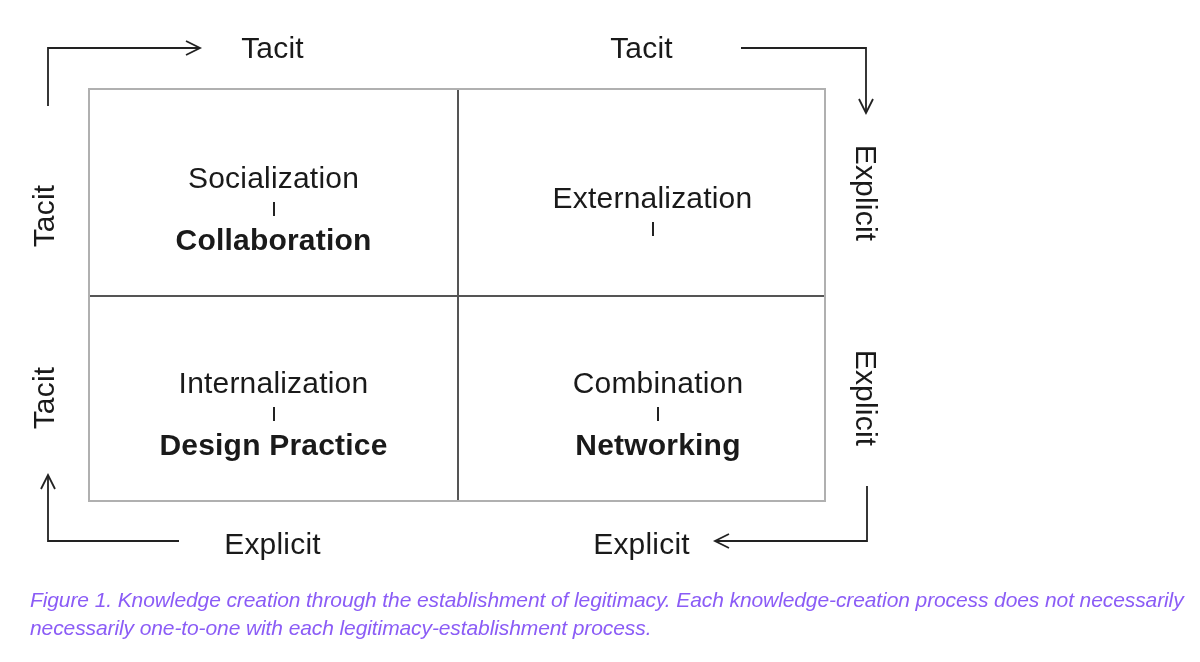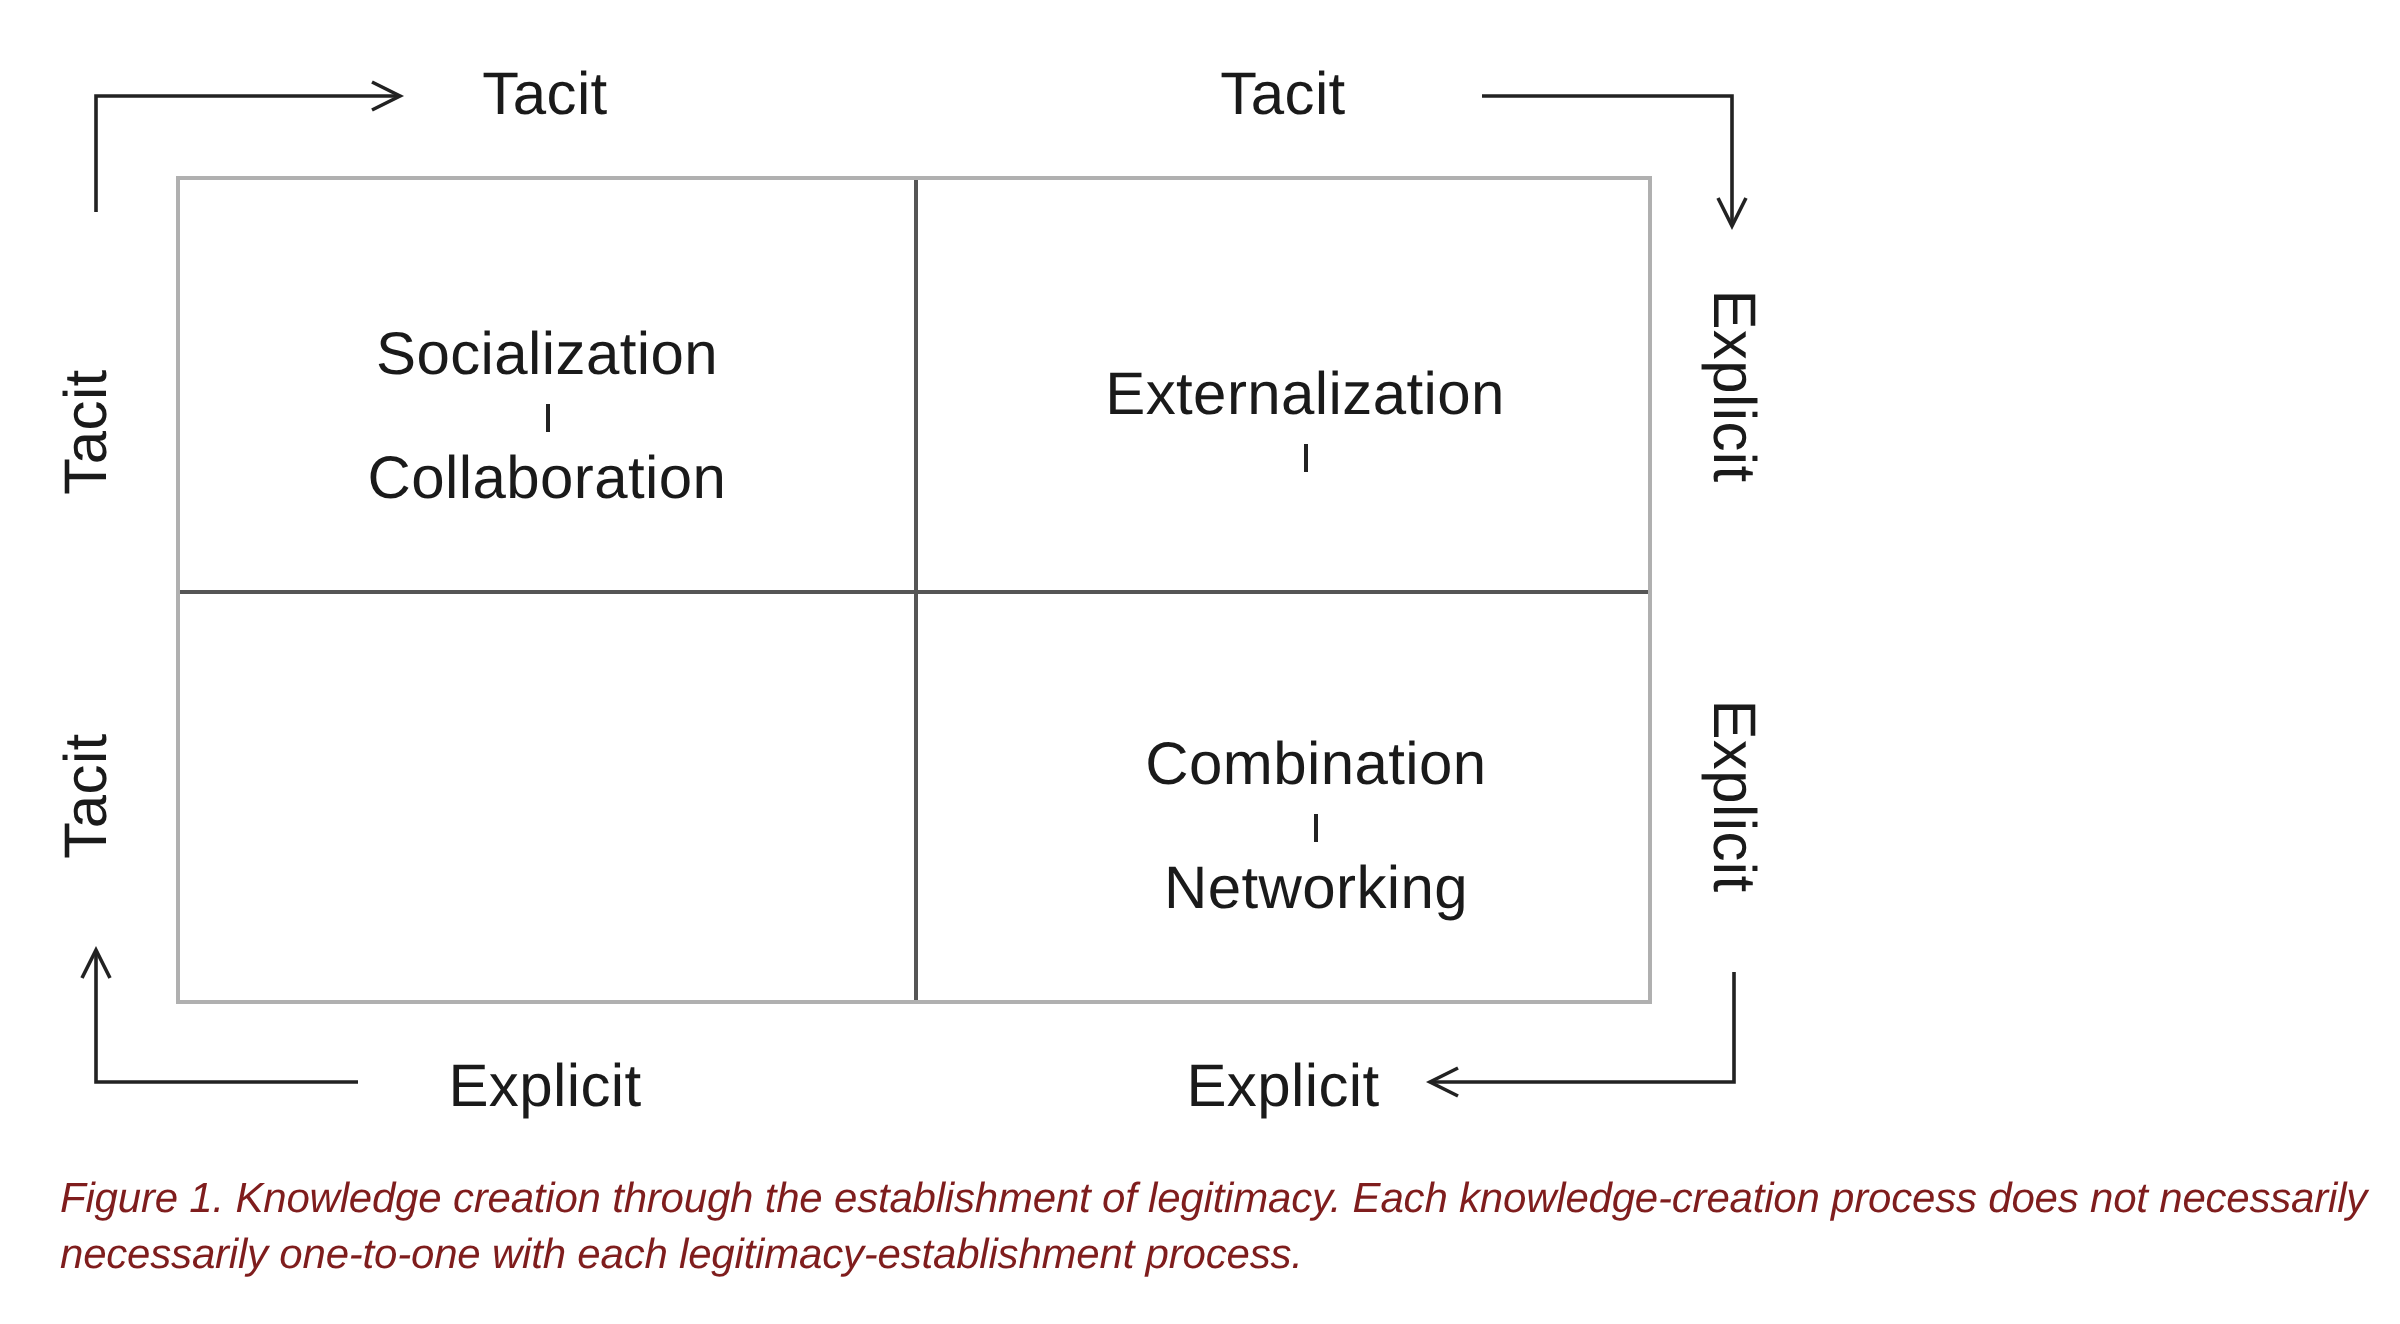--- a/index.html
+++ b/index.html
@@ -70,21 +70,21 @@
     white-space: nowrap;
     margin-top: 32px;
   }
   .sep-bar {
     width: 2px;
     height: 14px;
     background: #222222;
   }
   .mechanism-label {
     font-size: 30px;
-    font-weight: 400;
+    font-weight: 700;
     letter-spacing: 0.2px;
     white-space: nowrap;
   }
   .edge-label {
     position: absolute;
     font-size: 30px;
     font-weight: 400;
     letter-spacing: 0.2px;
     white-space: nowrap;
   }
@@ -99,21 +99,21 @@
   .rot-left { transform: translate(-50%, -50%) rotate(-90deg); }
   .rot-right { transform: translate(-50%, -50%) rotate(90deg); }
   .caption {
     position: absolute;
     left: 30px;
     top: 586px;
     width: 1160px;
     font-size: 21px;
     font-style: italic;
     font-weight: 500;
-    color: #7f1d1d;
+    color: #8b5cf6;
     line-height: 28px;
     letter-spacing: -0.1px;
   }
 </style>
 </head>
 <body>
 
 <div class="canvas">
 
   <svg class="arrow-layer" viewBox="0 0 1200 662" xmlns="http://www.w3.org/2000/svg">
@@ -143,20 +143,25 @@
       <div class="process-label">Socialization</div>
       <div class="sep-bar"></div>
       <div class="mechanism-label">Collaboration</div>
     </div>
 
     <div class="quadrant q-tr">
       <div class="process-label">Externalization</div>
       <div class="sep-bar"></div>
     </div>
 
+    <div class="quadrant q-bl">
+      <div class="process-label">Internalization</div>
+      <div class="sep-bar"></div>
+      <div class="mechanism-label">Design Practice</div>
+    </div>
 
     <div class="quadrant q-br">
       <div class="process-label">Combination</div>
       <div class="sep-bar"></div>
       <div class="mechanism-label">Networking</div>
     </div>
   </div>
 
   <div class="edge-label edge-top col-1">Tacit</div>
   <div class="edge-label edge-top col-2">Tacit</div>

